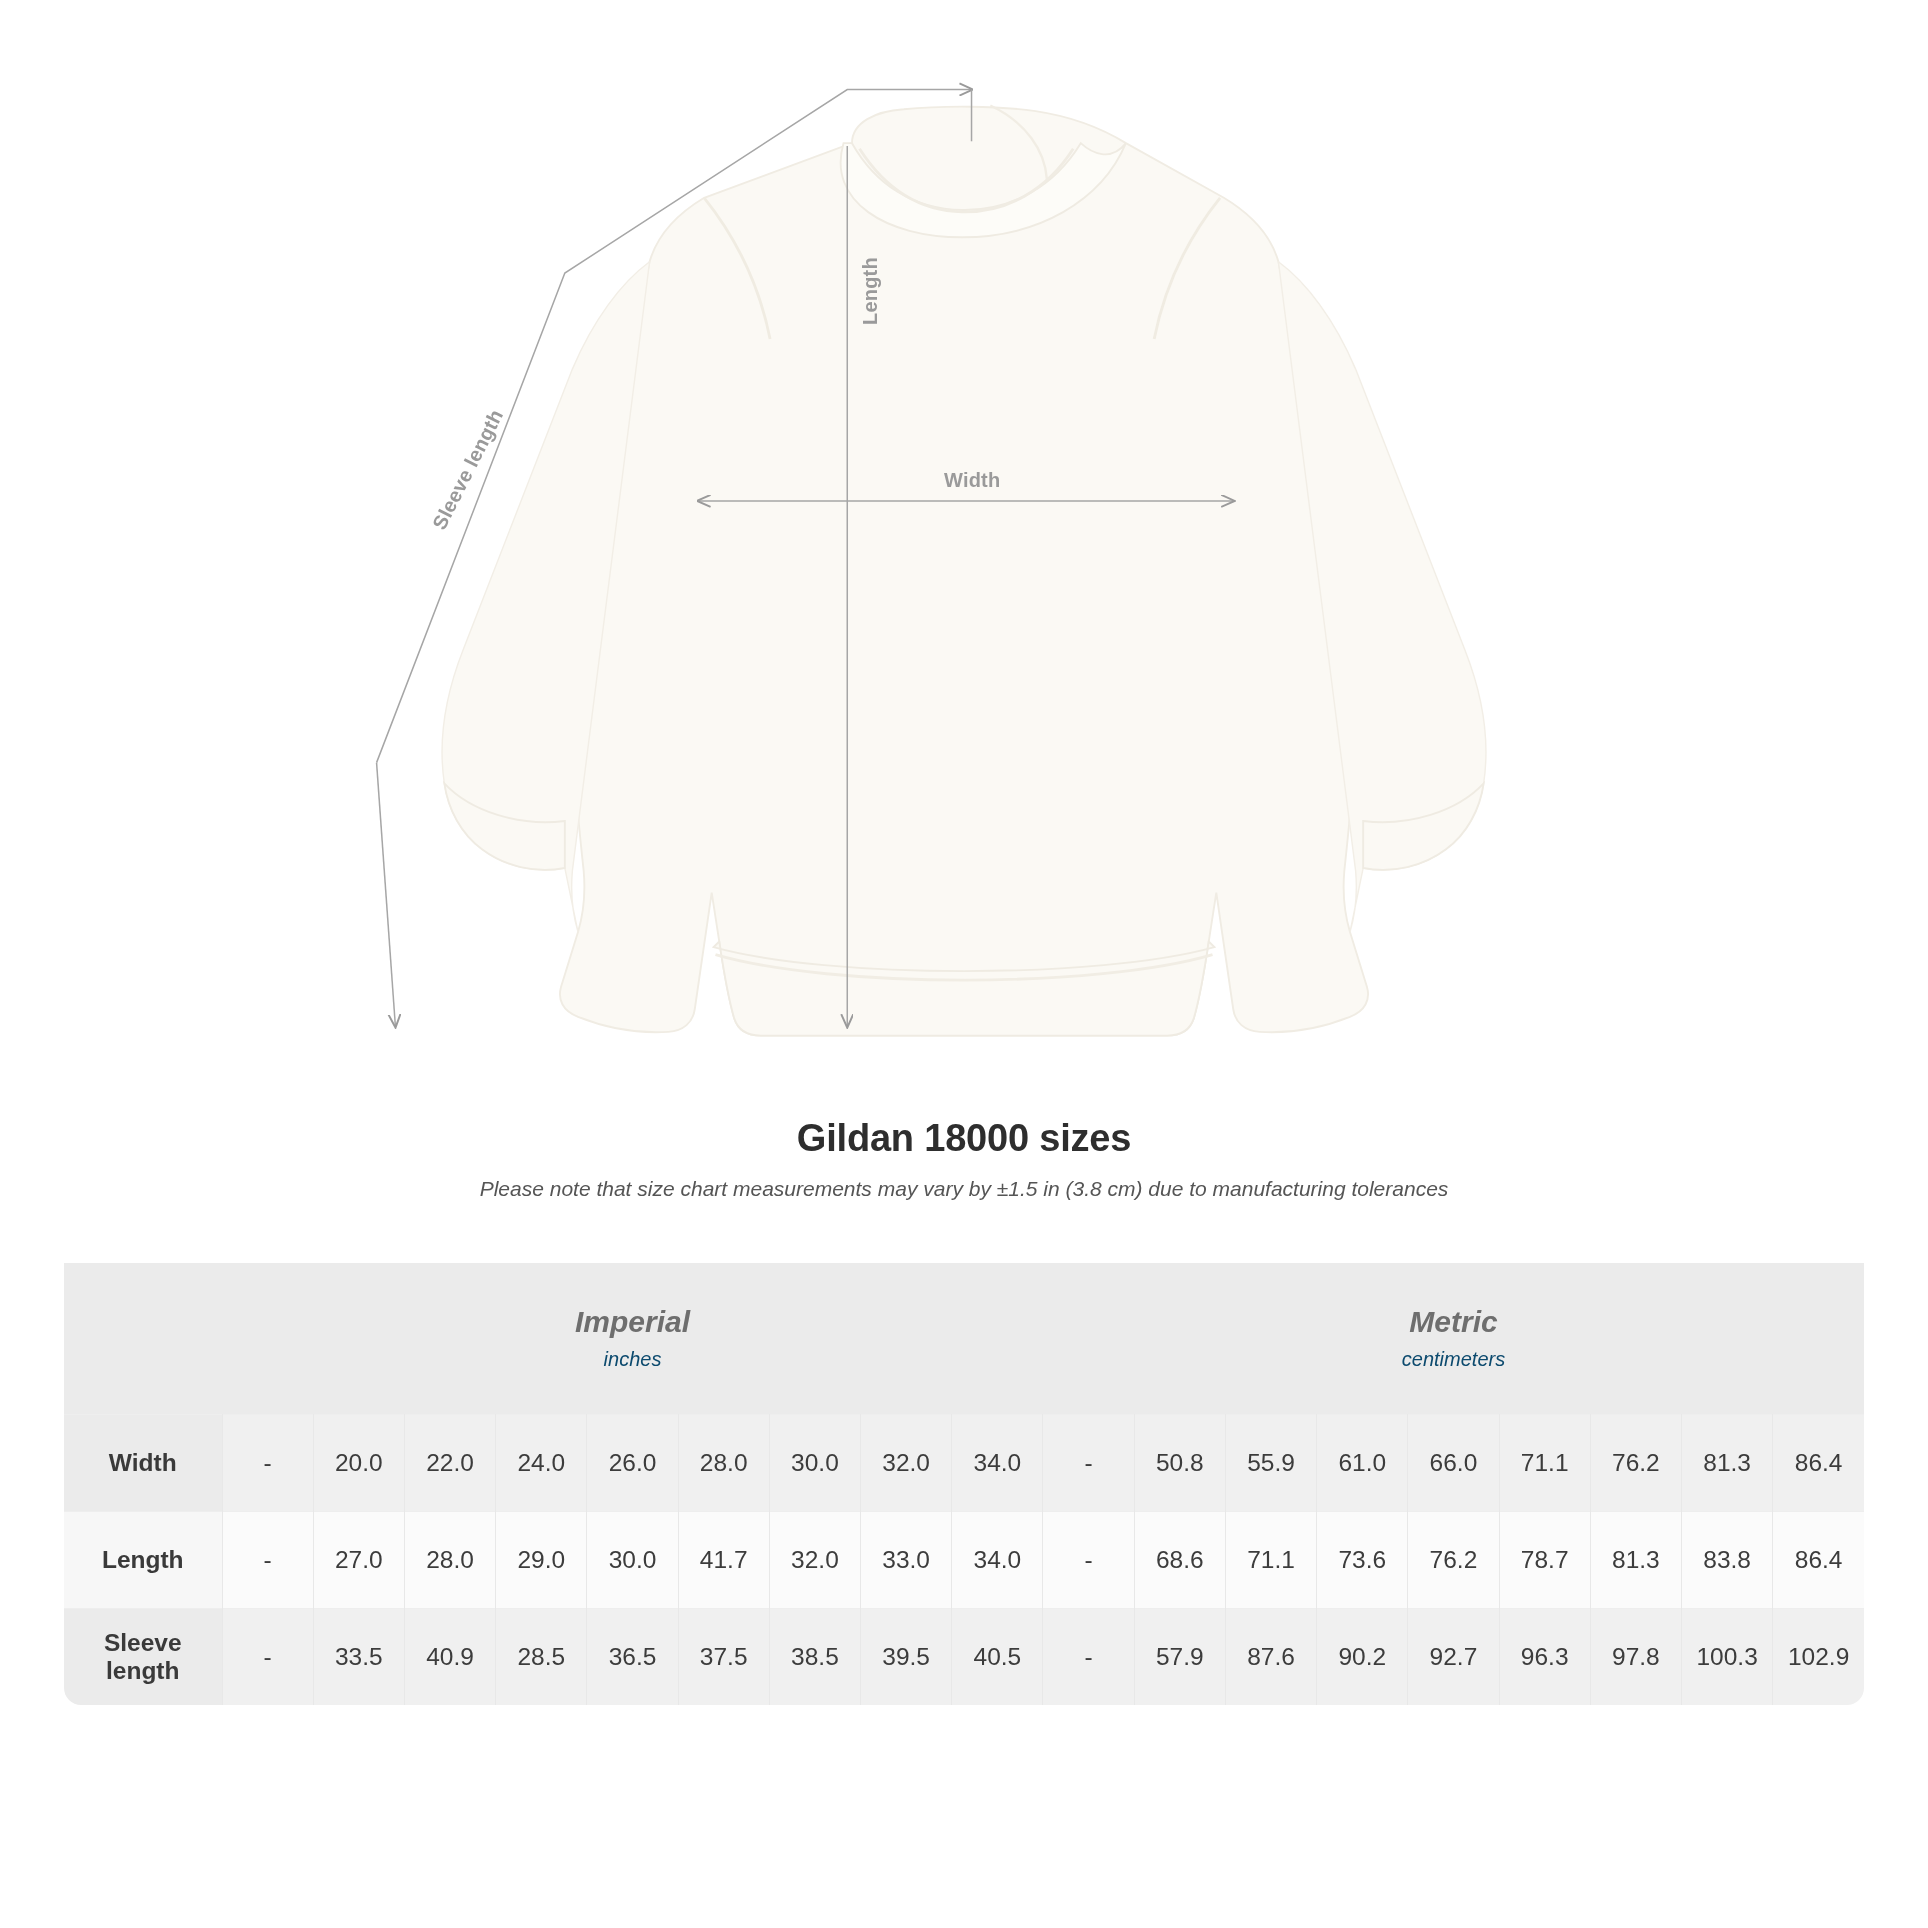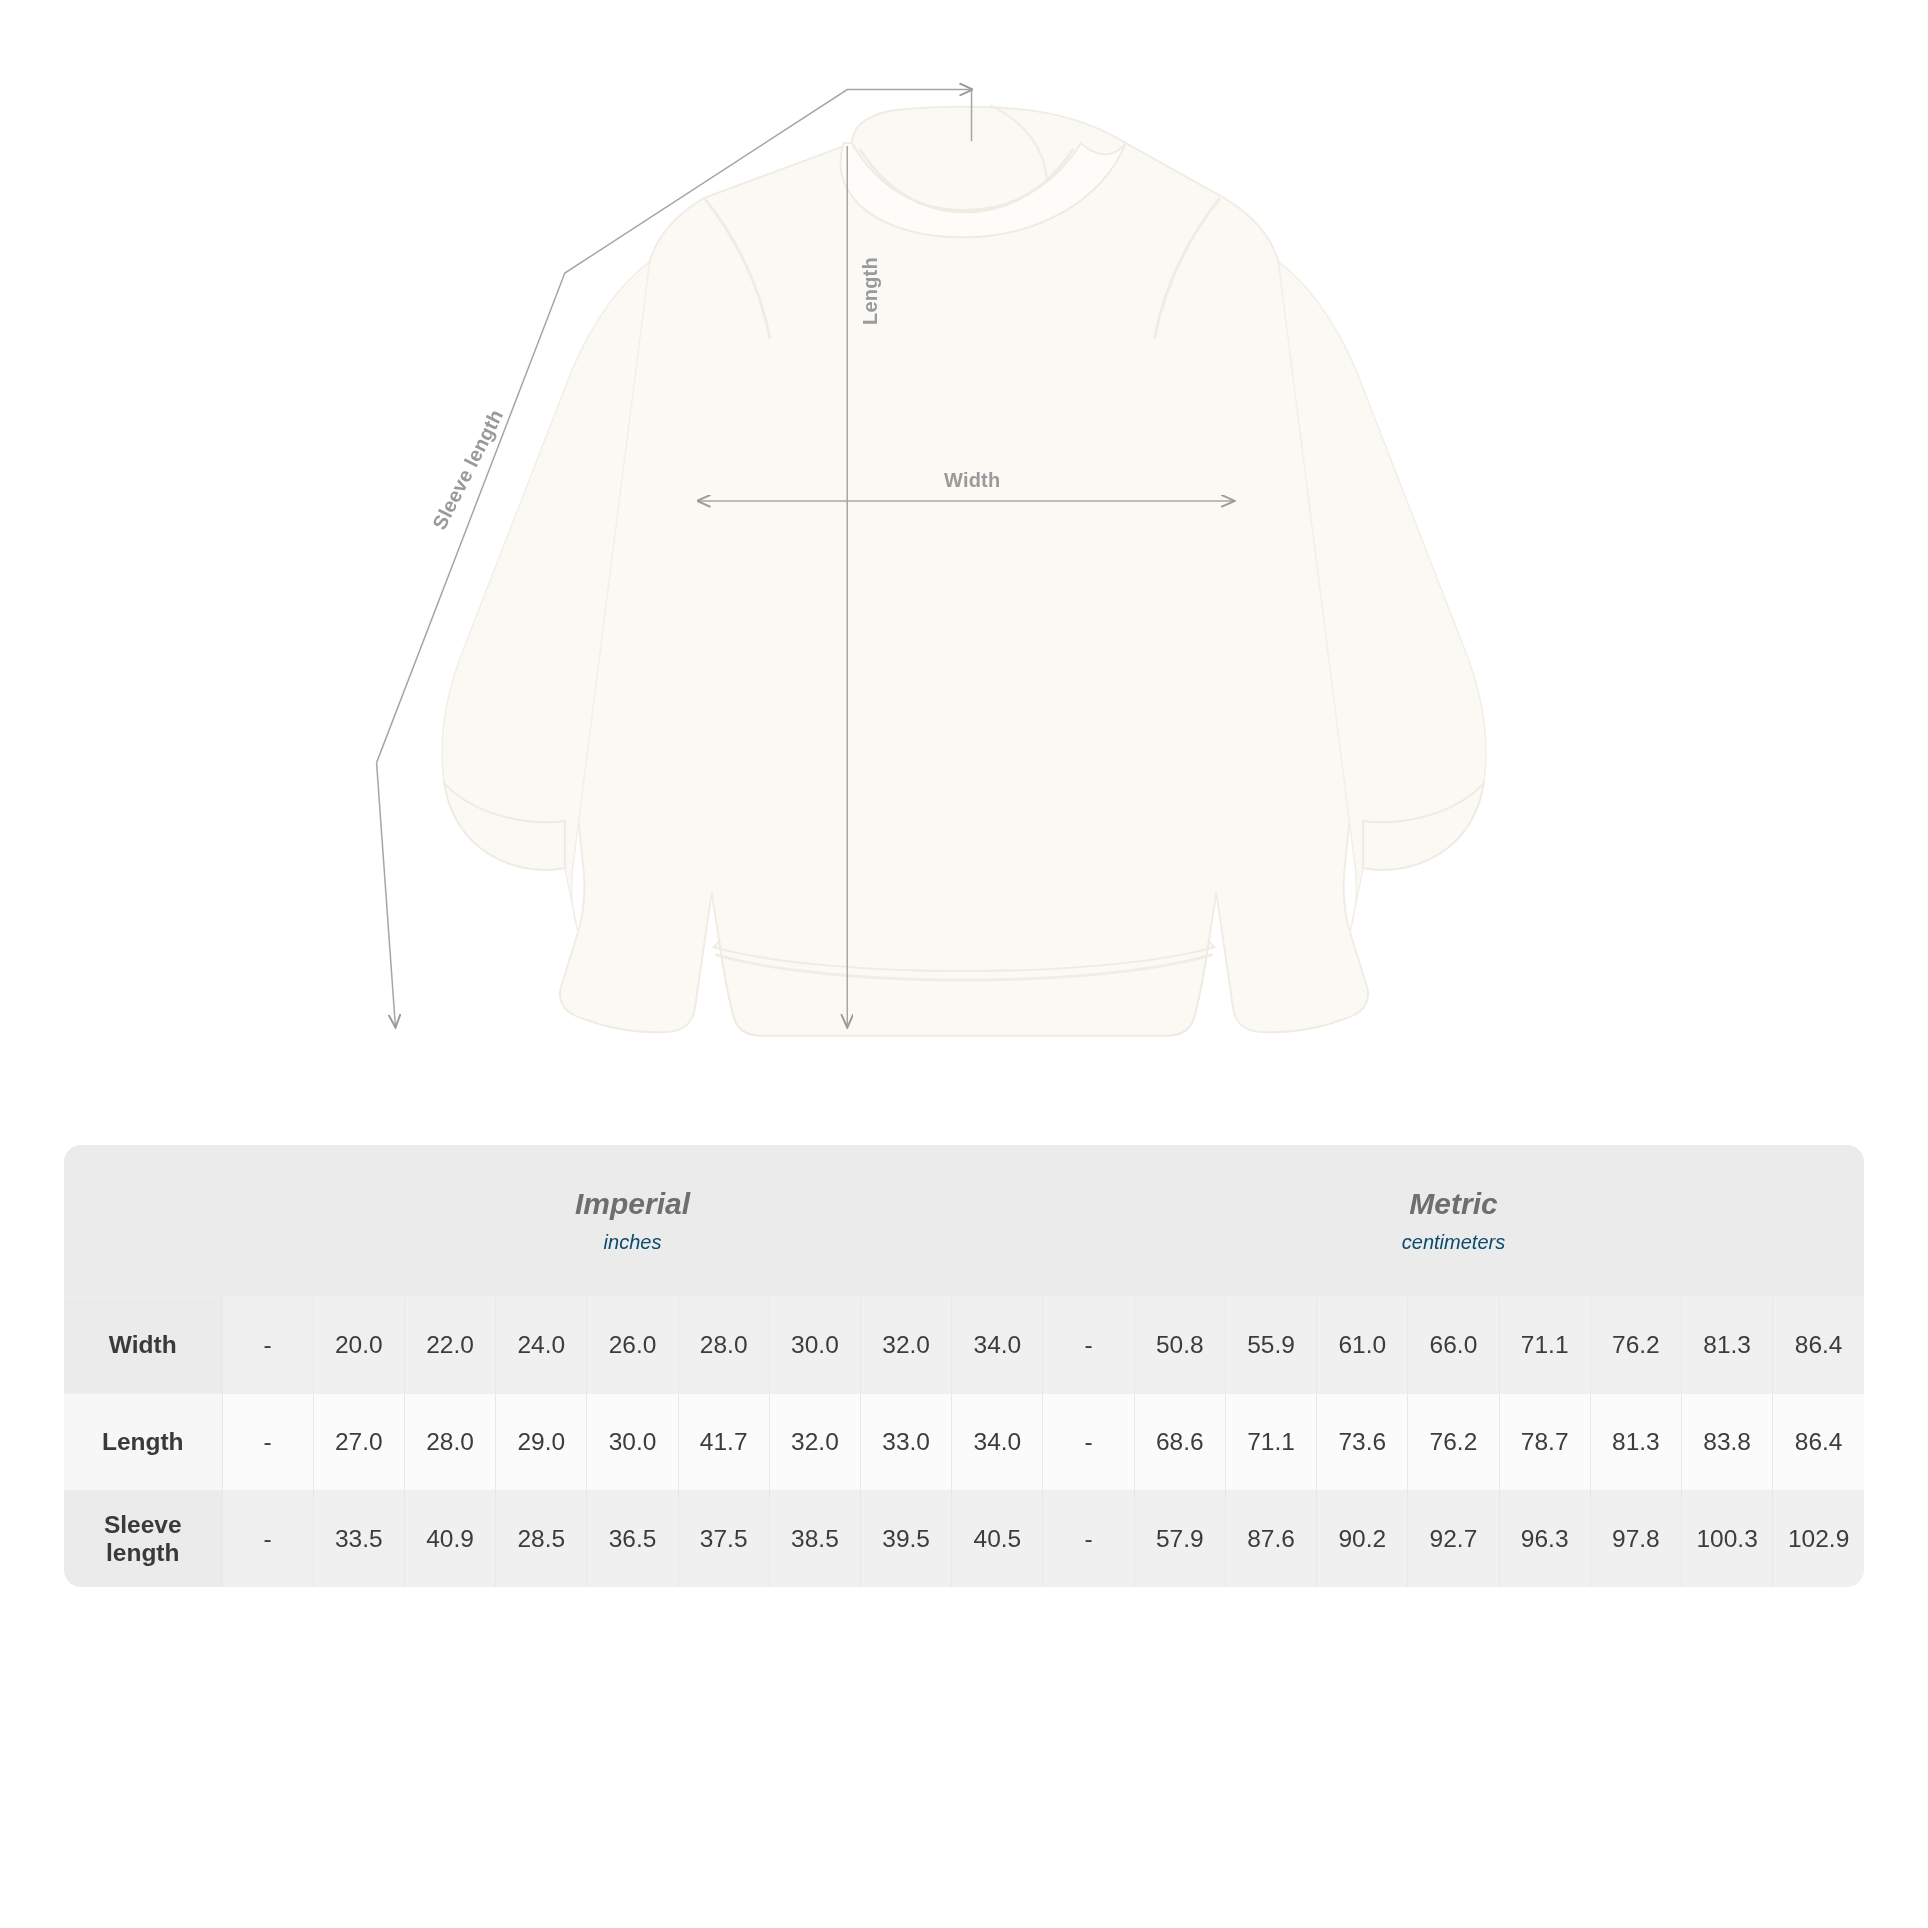--- a/index.html
+++ b/index.html
@@ -77,20 +77,21 @@
   
   .table-wrap {
     margin: 34px 64px 0 64px;
     border-radius: 17px;
     overflow: hidden;
   }
   table.size-table {
     border-collapse: collapse;
     width: 100%;
     table-layout: fixed;
+    margin-top: 28px;
   }
   table.size-table td,
   table.size-table th {
     text-align: center;
     vertical-align: middle;
     font-weight: normal;
   }
 
   
   .unit-row td {
@@ -248,20 +249,24 @@
 
         <line x1="900" y1="155" x2="900" y2="1090" marker-end="url(#arrowEnd)"></line>
       </g>
     </svg>
 
     <div class="dim-label width-lbl">Width</div>
     <div class="dim-label length-lbl">Length</div>
     <div class="dim-label sleeve-lbl">Sleeve length</div>
   </div>
 
+  <div class="title-block">
+    <div class="chart-title">Gildan 18000 sizes</div>
+    <div class="chart-note">Please note that size chart measurements may vary by ±1.5 in (3.8 cm) due to manufacturing tolerances</div>
+  </div>
 
   <div class="table-wrap">
     <table class="size-table">
       <colgroup>
         <col class="col-label">
         <col span="18" class="col-cell">
       </colgroup>
       <tbody>
         <tr class="unit-row">
           <td></td>

